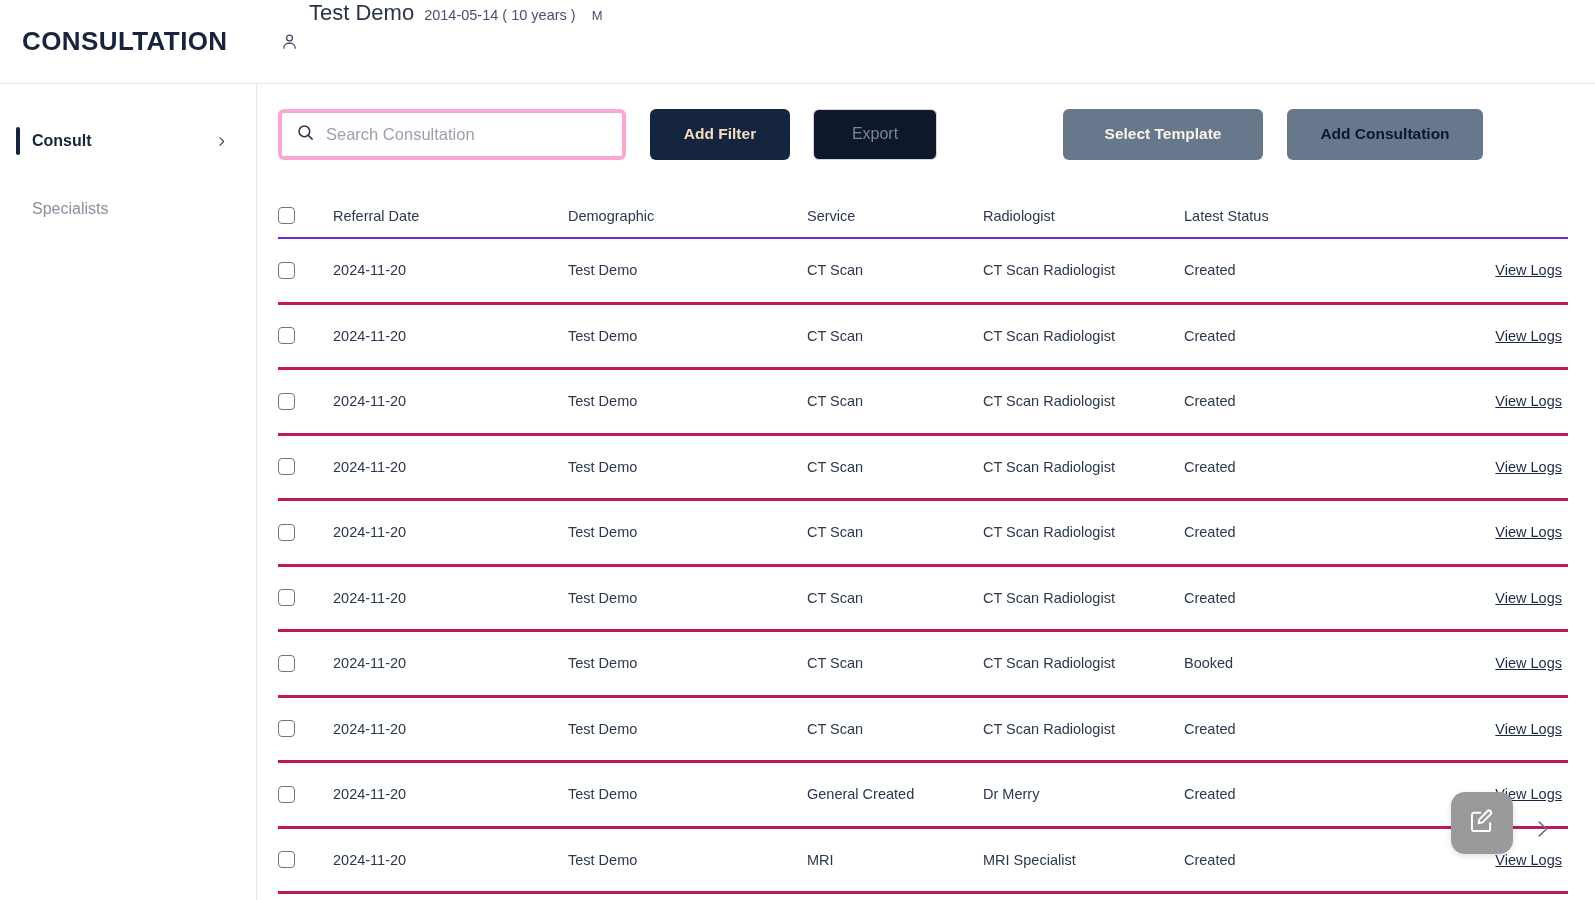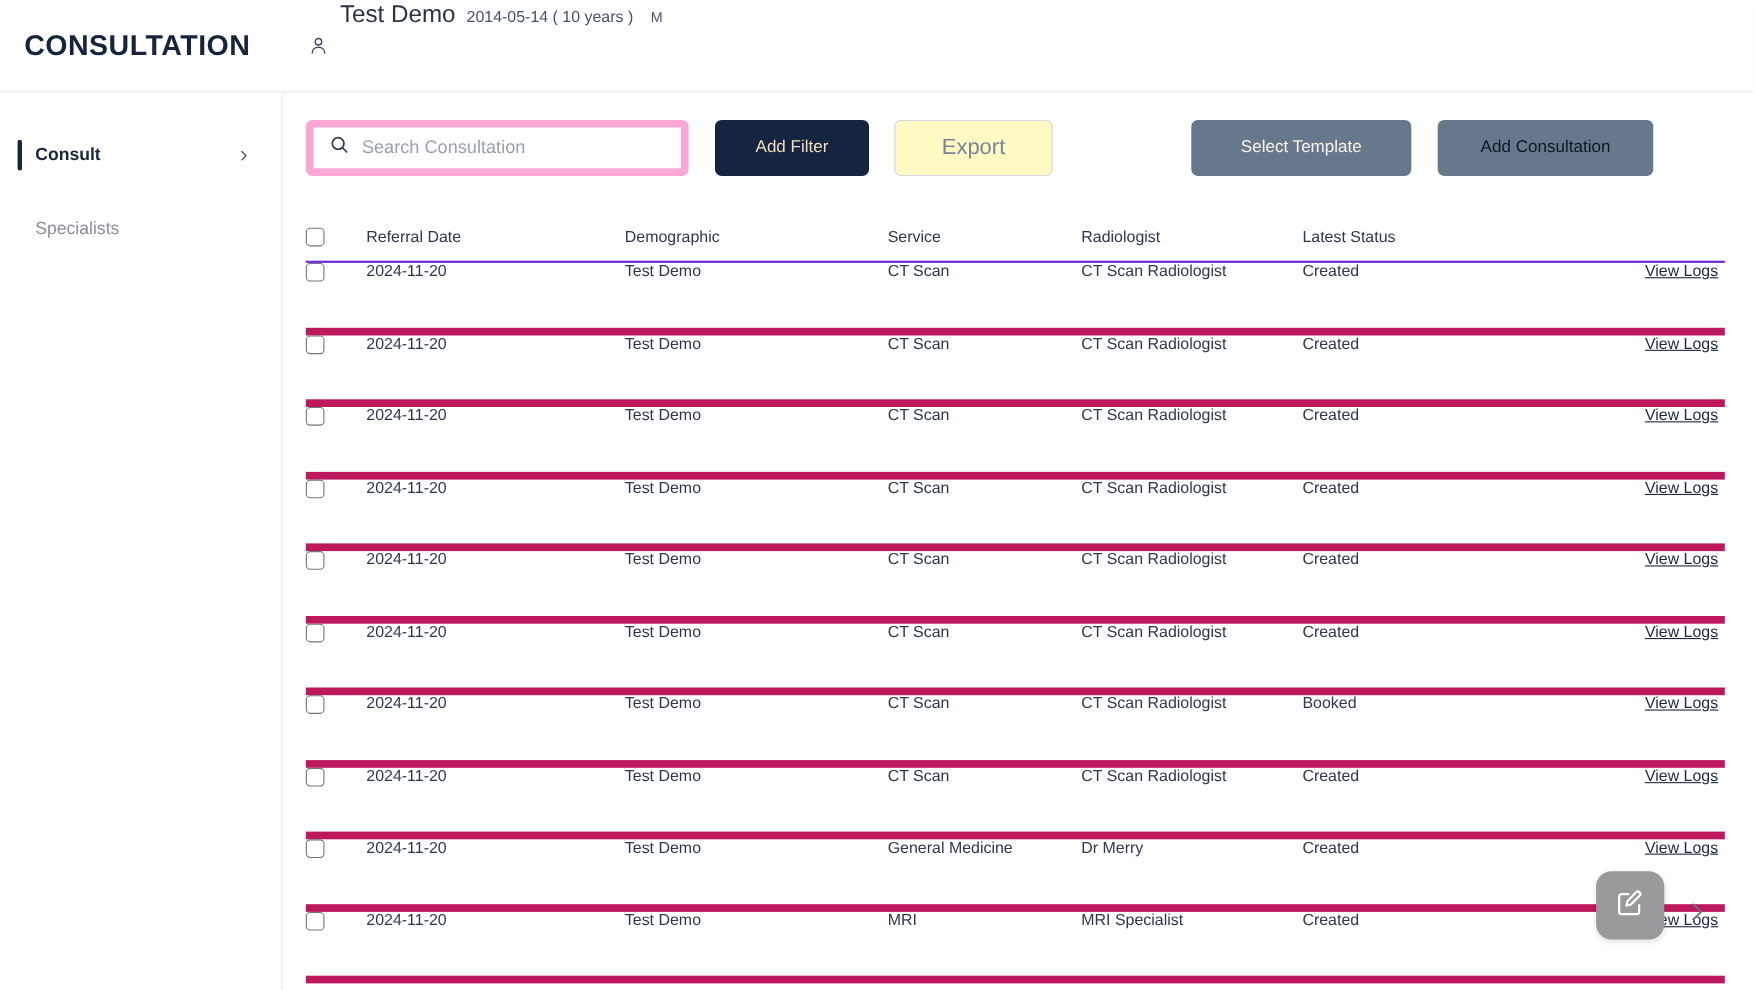--- a/index.html
+++ b/index.html
@@ -69,52 +69,52 @@
     overflow: hidden;
   }
 
   .toolbar {
     display: flex; align-items: center;
     height: 76px; padding-top: 24px;
     gap: 0;
   }
   .search-box {
     width: 348px; height: 51px;
-    border: 7px solid #f9a8d4; border-radius: 6px;
+    border: 4px solid #f9a8d4; border-radius: 6px;
     display: flex; align-items: center; gap: 11px;
     padding: 0 14px; background: #fff;
   }
   .search-input {
     border: none; outline: none; background: transparent;
     font-family: "Liberation Sans", sans-serif;
     font-size: 16.5px; color: #2a3445; width: 100%;
   }
   .search-input::placeholder { color: #9aa0ac; }
 
   .btn {
     border-radius: 6px; height: 51px;
     font-family: "Liberation Sans", sans-serif;
-    font-size: 15.5px; font-weight: normal;
+    font-size: 15.5px; font-weight: bold;
     display: flex; align-items: center; justify-content: center;
     cursor: pointer; border: none; white-space: nowrap;
   }
   .btn-filter { background: #15253f; color: #f3debf; width: 140px; margin-left: 24px; }
   .btn-export {
-    background: #fef9c3; color: #7a8498; width: 144px; margin-left: 23px;
-    border: 1px solid #d3d6dc; font-weight: 400; font-size: 20px;
+    background: #0f172a; color: #7a8498; width: 124px; margin-left: 23px;
+    border: 1px solid #d3d6dc; font-weight: 400; font-size: 16px;
   }
   .btn-template { background: #68788c; color: #faf3e8; width: 200px; margin-left: 126px; }
   .btn-addconsult { background: #68788c; color: #0f172a; width: 196px; margin-left: 24px; }
 
   
   .table { margin-top: 27px; width: 1290px; }
   .trow {
-    display: flex; align-items: flex-start;
+    display: flex; align-items: center;
     height: 65.5px;
-    border-bottom: 7px solid #be185d;
+    border-bottom: 3px solid #be185d;
   }
   .thead {
     height: 52px; border-bottom: 2px solid #6d28d9;
     align-items: flex-end; padding-bottom: 13px;
   }
   .cb-cell { width: 55px; display: flex; align-items: center; }
   .chk {
     width: 17px; height: 17px; border: 1.6px solid #6d7583;
     border-radius: 4px; background: #fff; cursor: pointer;
   }
@@ -306,21 +306,21 @@
             <div class="cell c-spec">CT Scan Radiologist</div>
             <div class="cell c-stat">Created</div>
             <div class="cell c-act"><span class="viewlogs">View Logs</span></div>
           </div>
           <div class="trow">
             <div class="cb-cell">
               <span class="chk"></span>
             </div>
             <div class="cell c-date">2024-11-20</div>
             <div class="cell c-demo">Test Demo</div>
-            <div class="cell c-serv">General Medicine</div>
+            <div class="cell c-serv">General Created</div>
             <div class="cell c-spec">Dr Merry</div>
             <div class="cell c-stat">Created</div>
             <div class="cell c-act"><span class="viewlogs">View Logs</span></div>
           </div>
           <div class="trow">
             <div class="cb-cell">
               <span class="chk"></span>
             </div>
             <div class="cell c-date">2024-11-20</div>
             <div class="cell c-demo">Test Demo</div>

